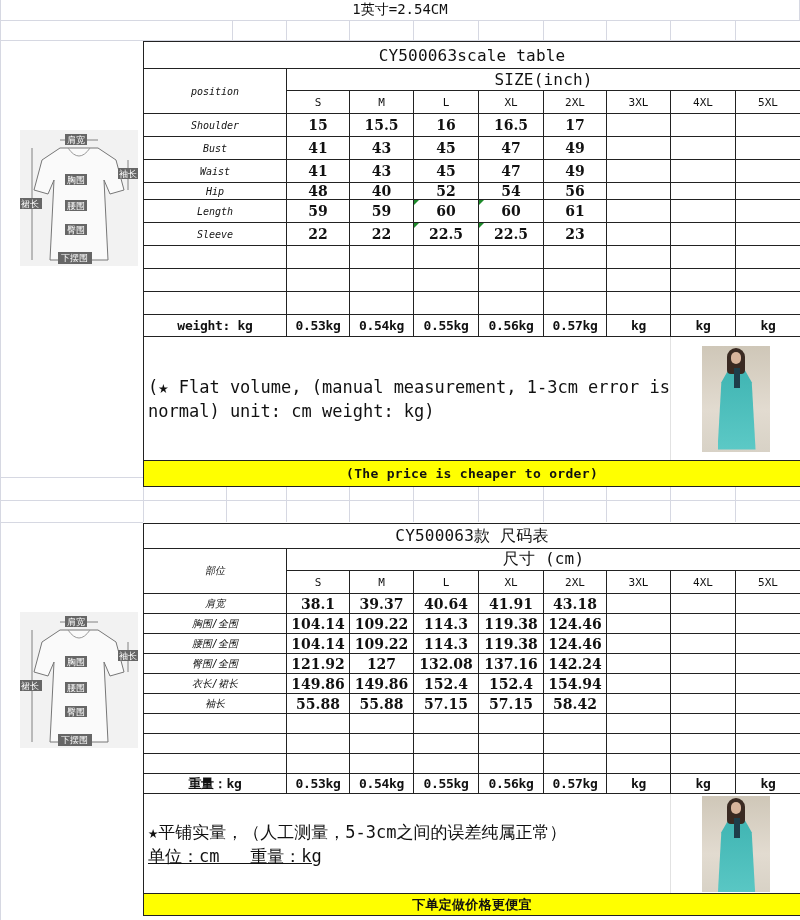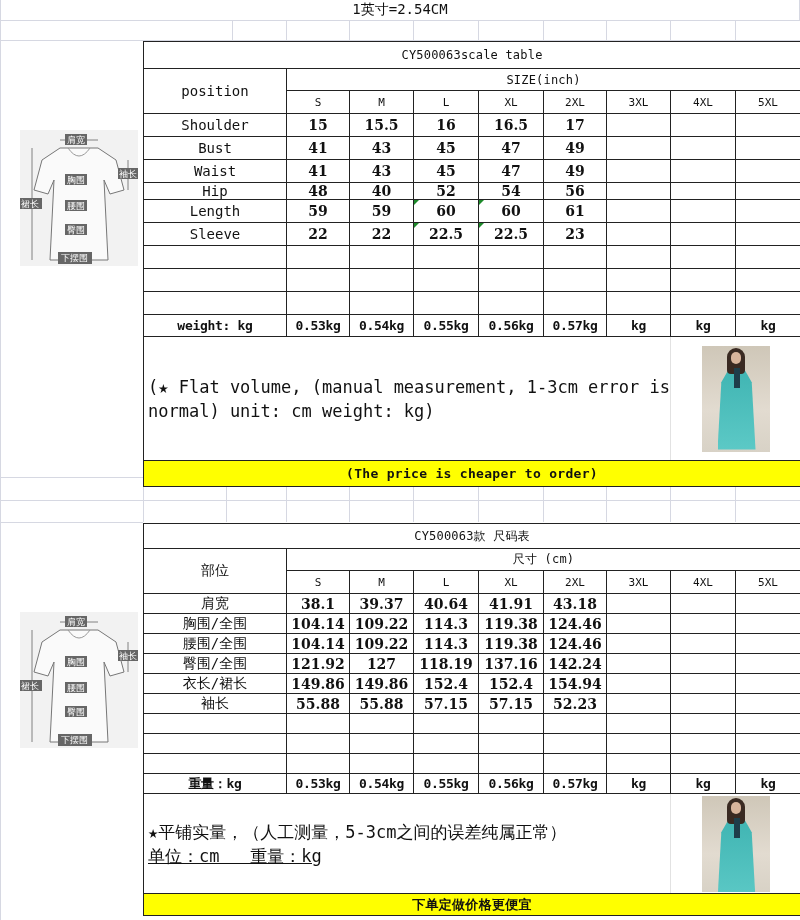--- a/index.html
+++ b/index.html
@@ -7,23 +7,23 @@
   body { position: relative; font-family: "DejaVu Serif", "Liberation Serif", serif; color: #111; }
 
   .abs { position: absolute; }
   .gridline-h { position: absolute; height: 1px; background: #d6d8e2; }
   .gridline-v { position: absolute; width: 1px; background: #d6d8e2; }
 
   .top-title { left: 0; top: 0; width: 800px; height: 21px; display: flex; align-items: center; justify-content: center; font-size: 14px; font-family: "DejaVu Sans Mono", "Liberation Mono", monospace; border-bottom: 1px solid #d6d8e2; border-right: 1px solid #d6d8e2; border-left: 1px solid #d6d8e2; }
 
   table.sheet { position: absolute; left: 143px; border-collapse: collapse; table-layout: fixed; width: 657px; }
   table.sheet td { border: 1px solid #222; text-align: center; vertical-align: middle; font-family: "DejaVu Sans Mono", "Liberation Mono", monospace; font-size: 14px; padding: 0; overflow: hidden; white-space: nowrap; }
-  table.sheet td.title { font-size: 12px; letter-spacing: 0.2px; }
+  table.sheet td.title { font-size: 16px; letter-spacing: 0.2px; }
   table.sheet td.sz { font-size: 11px; }
-  table.sheet td.pos { font-size: 14px; }
+  table.sheet td.pos { font-size: 10px; font-style: italic; }
   table.sheet td.num { font-size: 14px; font-weight: bold; font-family: "DejaVu Serif", "Liberation Serif", serif; }
   table.sheet td.w { font-size: 13px; font-weight: bold; font-family: "DejaVu Sans Mono", "Liberation Mono", monospace; letter-spacing: -0.3px; }
   table.sheet td.note { text-align: left; font-size: 17px; line-height: 24px; padding-left: 4px; white-space: normal; border-right: none; }
   table.sheet td.photo-cell { border-left: 1px solid #e2e2e2; }
   table.sheet td.banner { background: #ffff00; font-size: 13px; font-weight: bold; letter-spacing: 0.3px; }
   .cn { font-family: "DejaVu Serif", "Liberation Serif", serif; }
   .tri { position: relative; }
   .tri::before { content: ""; position: absolute; left: 0; top: 0; border-top: 5px solid #1d8a2a; border-right: 5px solid transparent; }
 
   .diagram { position: absolute; width: 118px; height: 136px; }
@@ -331,21 +331,21 @@
     <td class="num">119.38</td>
     <td class="num">124.46</td>
     <td class="num"></td>
     <td class="num"></td>
     <td class="num"></td>
   </tr>
   <tr style="height:20px">
     <td class="pos cn">臀围/全围</td>
     <td class="num">121.92</td>
     <td class="num">127</td>
-    <td class="num">118.19</td>
+    <td class="num">132.08</td>
     <td class="num">137.16</td>
     <td class="num">142.24</td>
     <td class="num"></td>
     <td class="num"></td>
     <td class="num"></td>
   </tr>
   <tr style="height:20px">
     <td class="pos cn">衣长/裙长</td>
     <td class="num">149.86</td>
     <td class="num">149.86</td>
@@ -355,21 +355,21 @@
     <td class="num"></td>
     <td class="num"></td>
     <td class="num"></td>
   </tr>
   <tr style="height:20px">
     <td class="pos cn">袖长</td>
     <td class="num">55.88</td>
     <td class="num">55.88</td>
     <td class="num">57.15</td>
     <td class="num">57.15</td>
-    <td class="num">52.23</td>
+    <td class="num">58.42</td>
     <td class="num"></td>
     <td class="num"></td>
     <td class="num"></td>
   </tr>
   <tr style="height:20px">
         <td></td>
         <td></td>
         <td></td>
         <td></td>
         <td></td>

